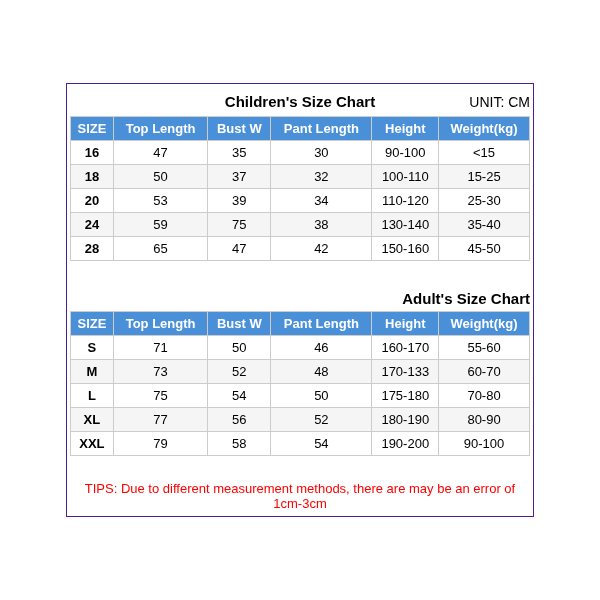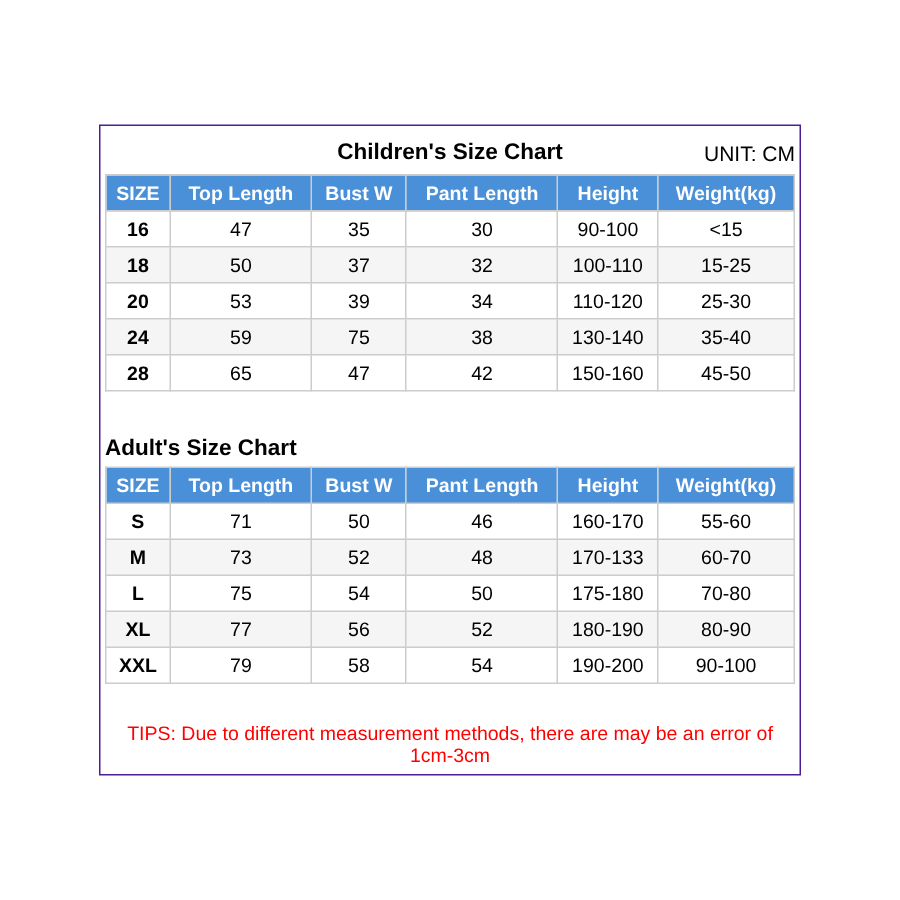--- a/index.html
+++ b/index.html
@@ -58,21 +58,21 @@
       font-weight: bold;
       text-align: center;
     }
     table tbody tr:nth-child(odd) {
       background: #fff;
     }
     table tbody tr:nth-child(even) {
       background: #f5f5f5;
     }
     .adult-section-title {
-      text-align: left;
+      text-align: right;
       font-weight: bold;
       font-size: 15px;
       padding: 8px 0 4px 0;
     }
     .tips {
       color: red;
       font-size: 13px;
       text-align: center;
       padding: 4px 0 2px 0;
     }

